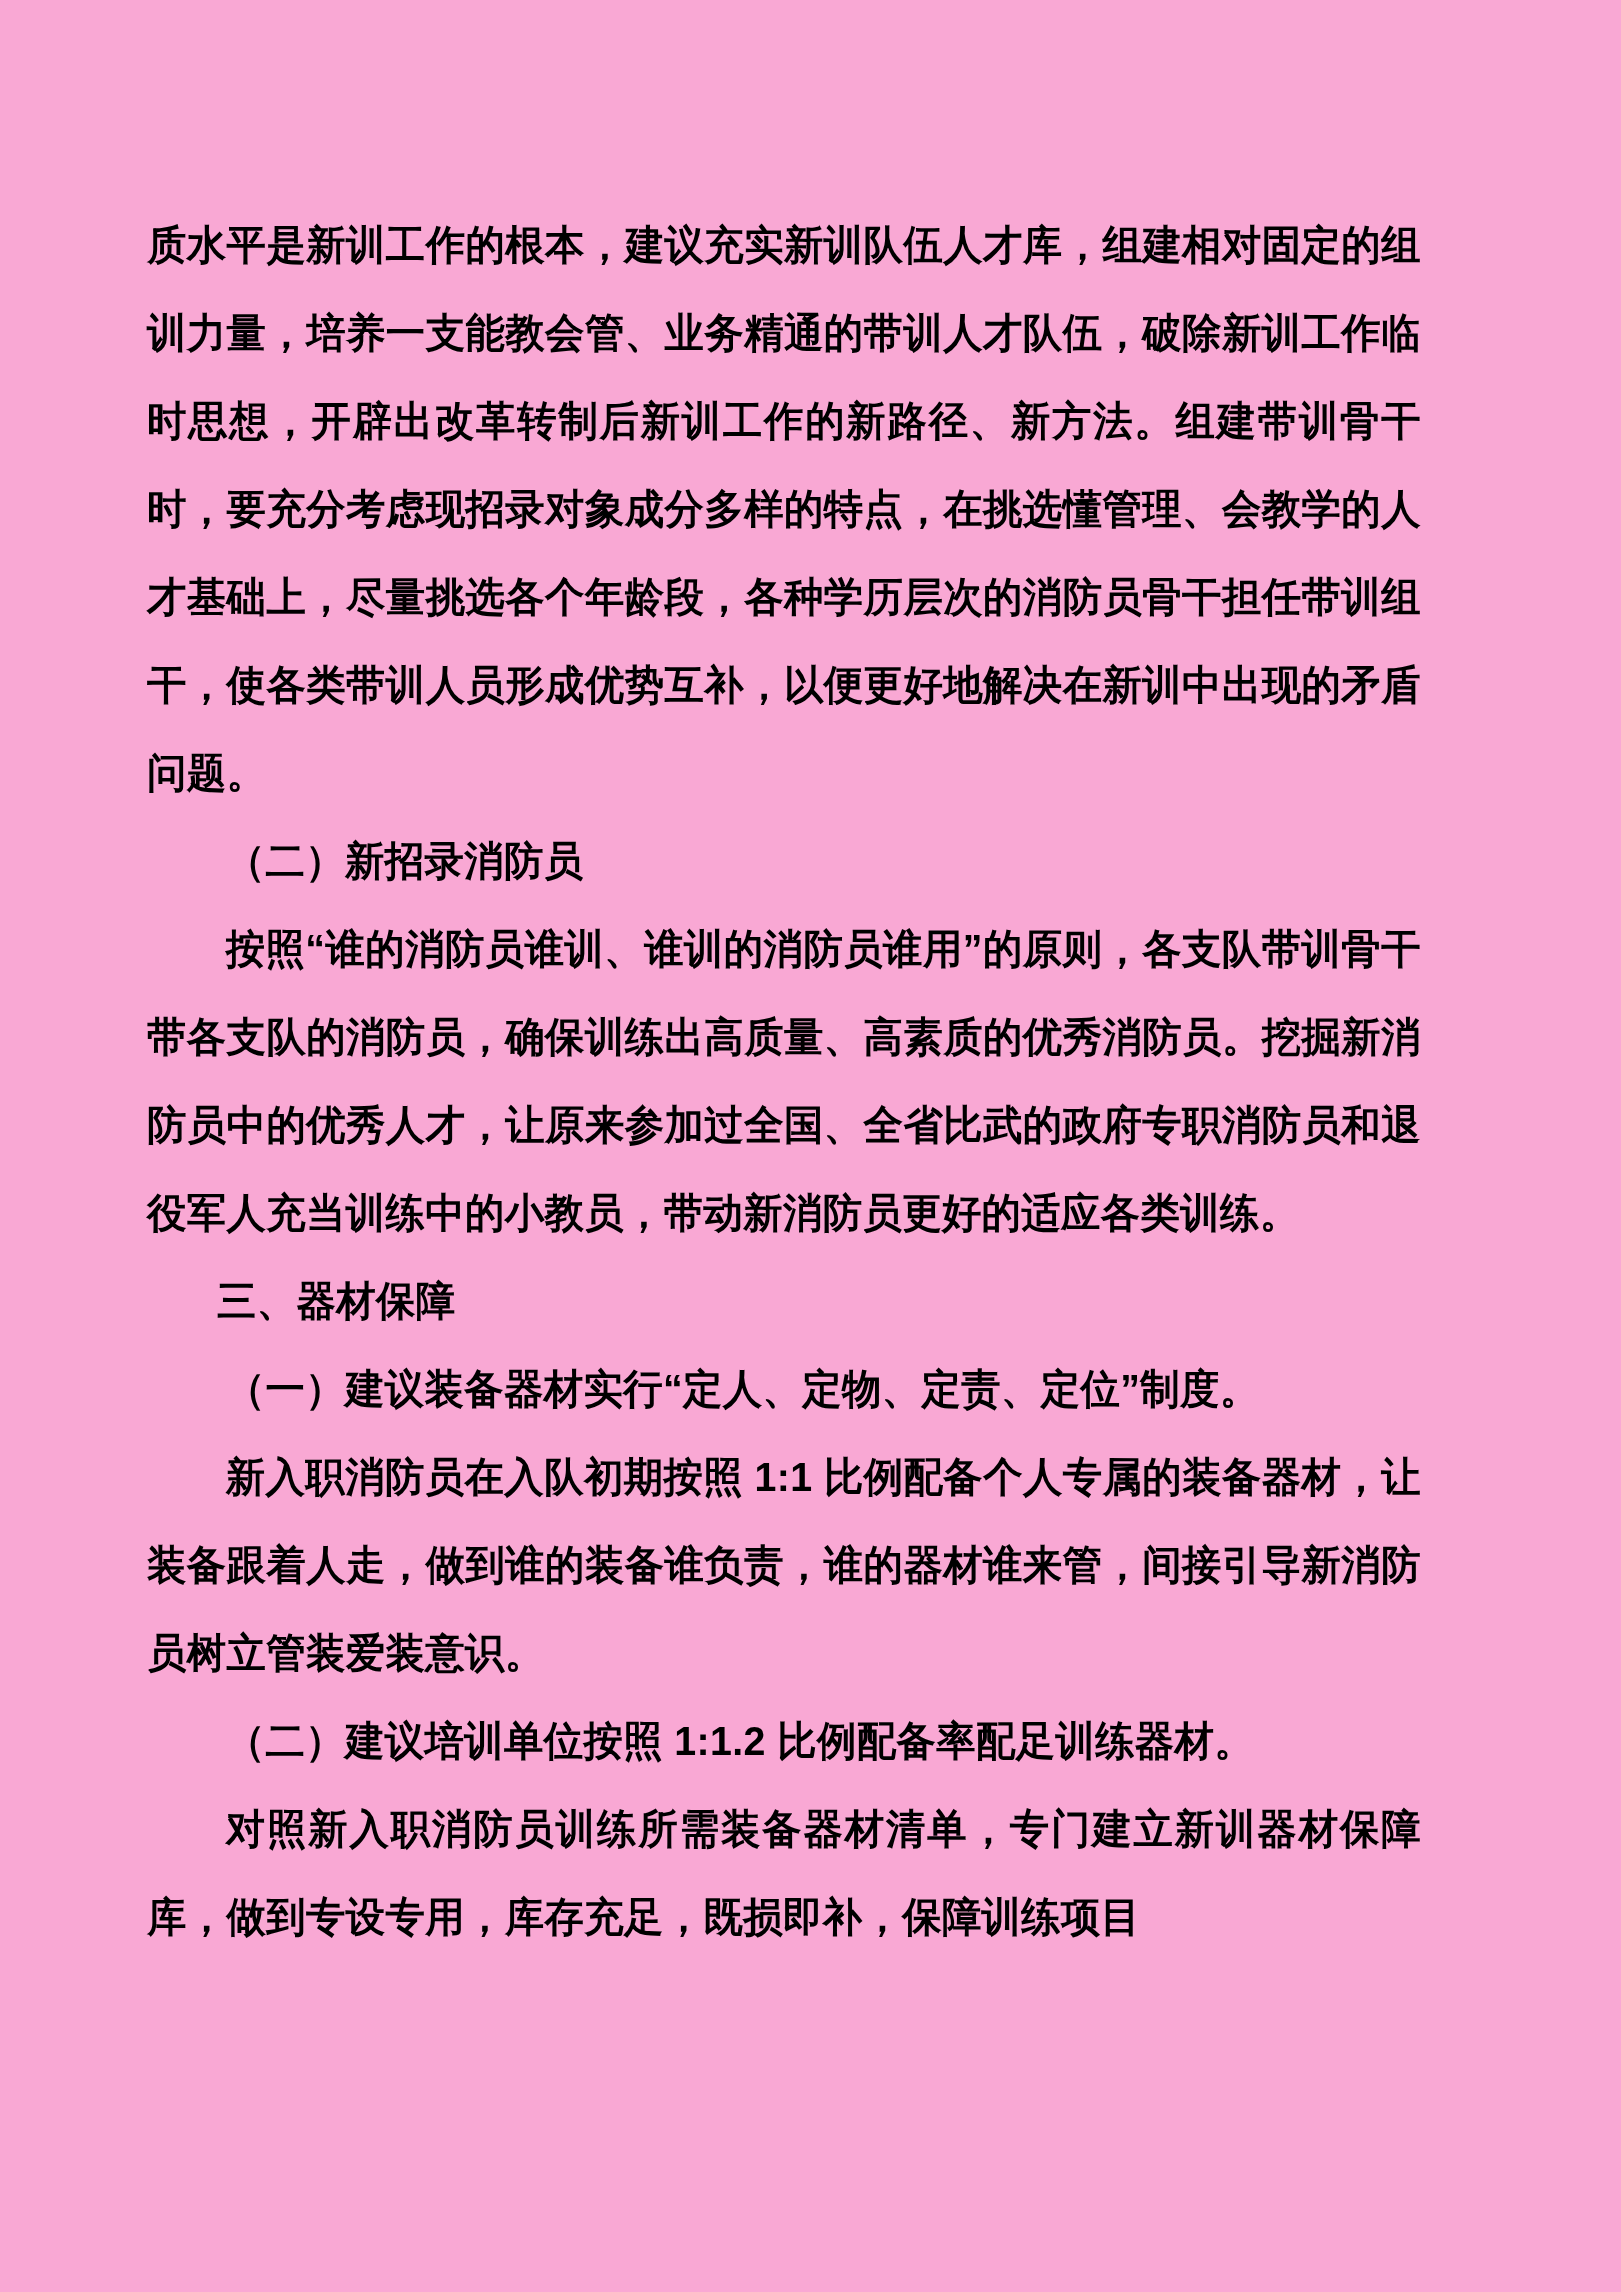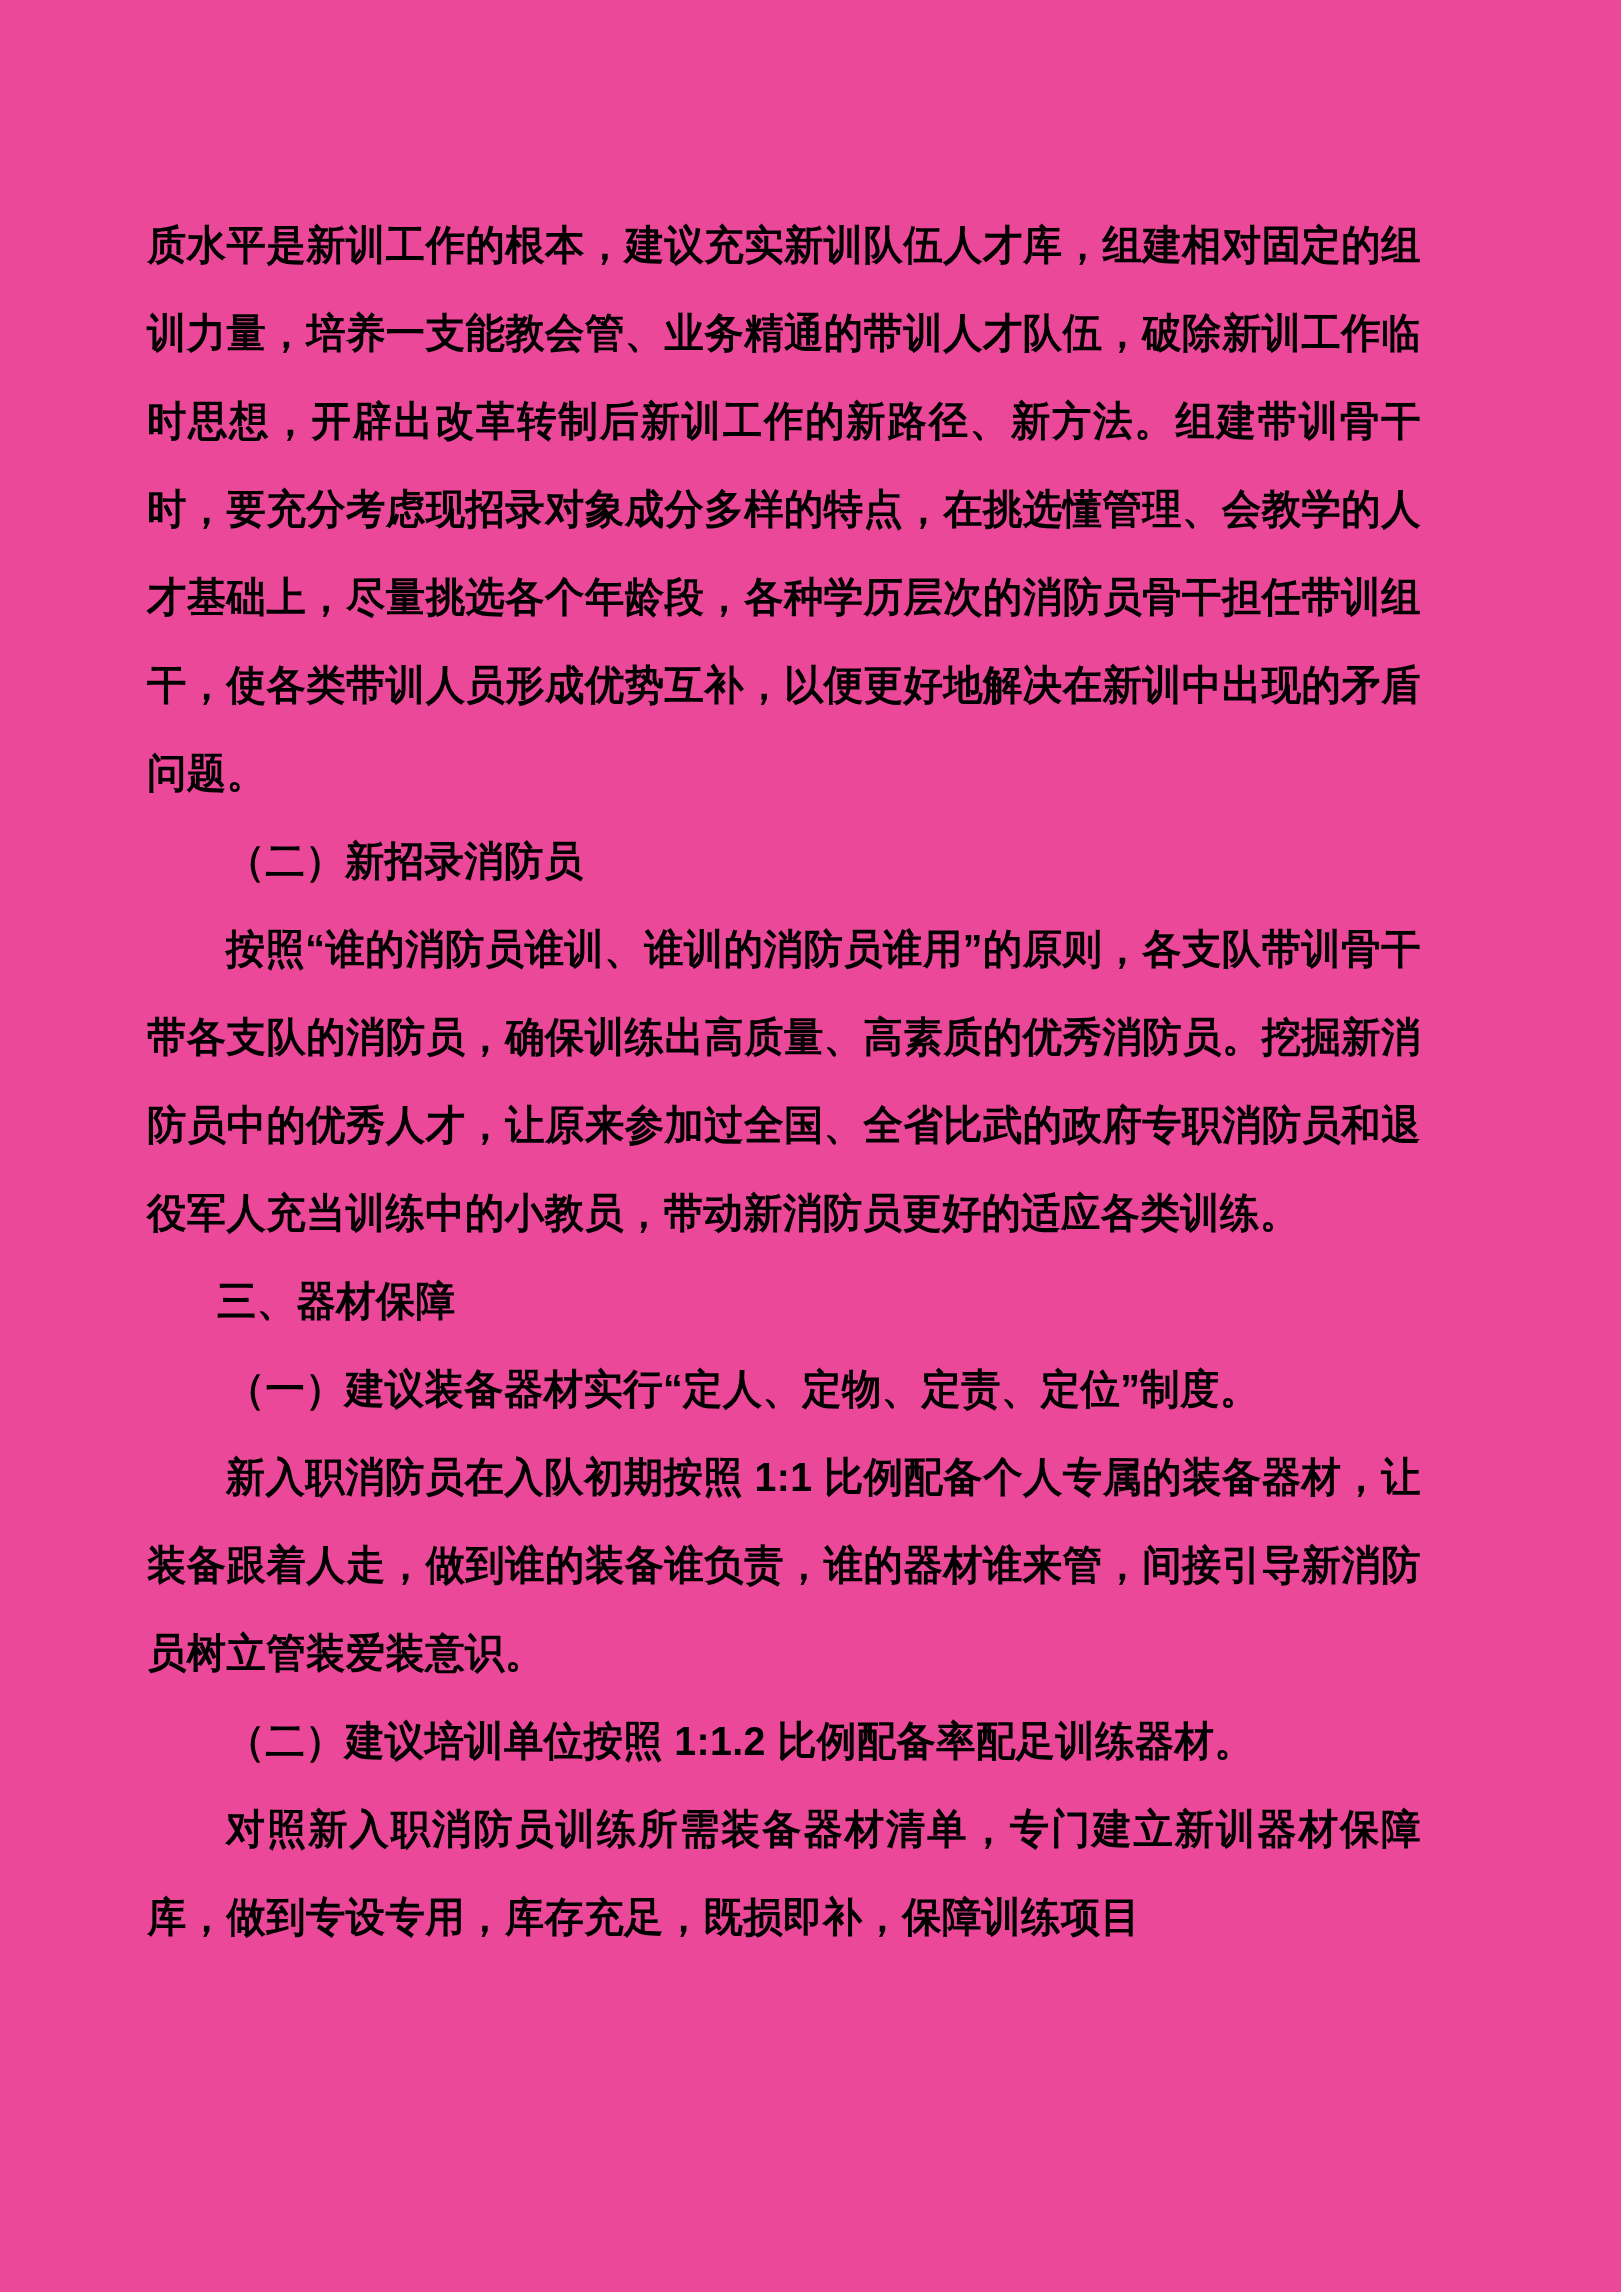--- a/index.html
+++ b/index.html
@@ -14,21 +14,21 @@
     overflow: hidden;
     font-family: "Liberation Sans", "DejaVu Sans", sans-serif;
     color: #000000;
     -webkit-font-smoothing: none;
   }
 
   #page {
     position: relative;
     width: 1621px;
     height: 2293px;
-    background: #ec4899;
+    background: #f9a8d4;
     box-sizing: border-box;
     padding: 201px 147px 0 147px;
   }
 
   .doc-body {
     width: 1327px;
   }
 
   
   .para {

